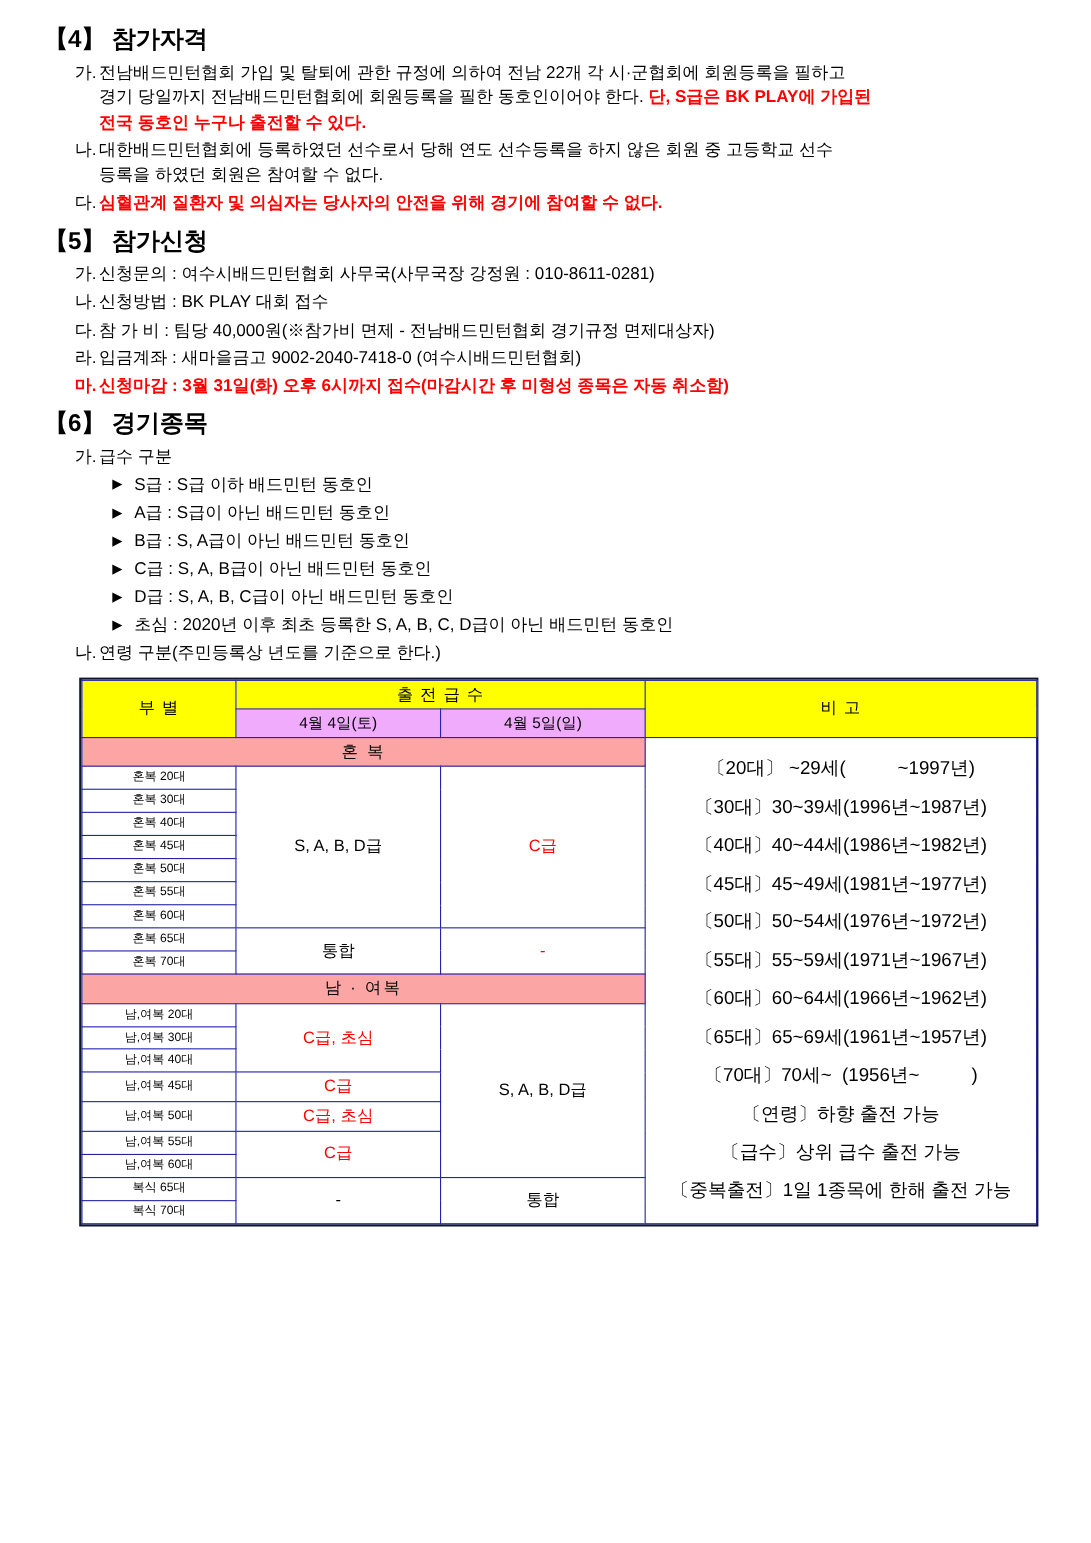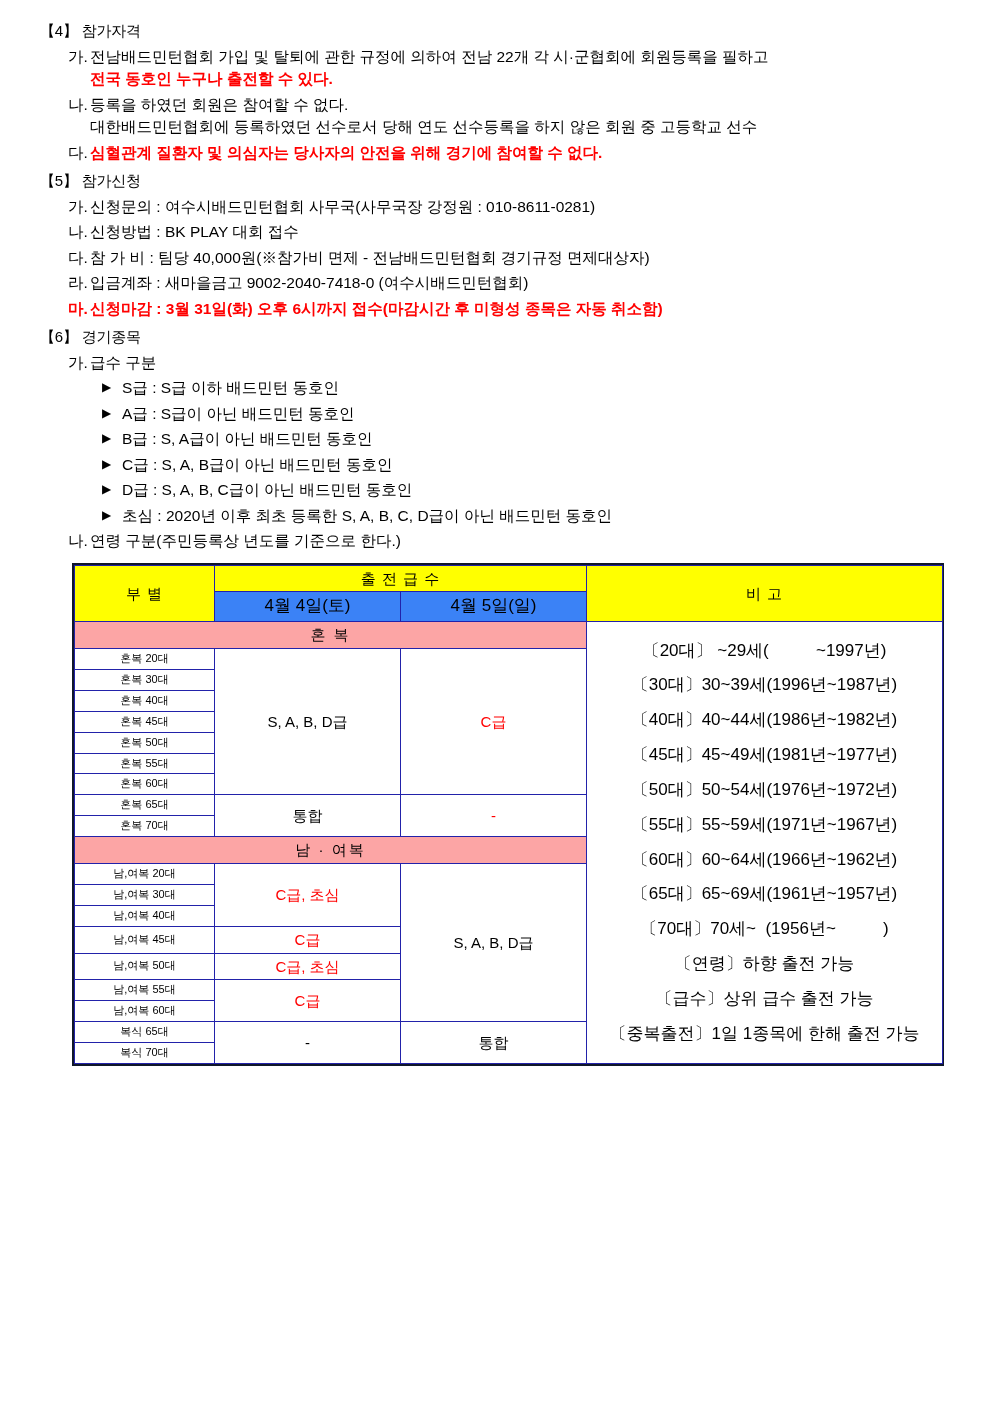--- a/index.html
+++ b/index.html
@@ -16,22 +16,22 @@
     line-height: 1.45;
   }
   .page {
     position: relative;
     width: 992px;
     min-height: 1403px;
     padding: 14px 40px 10px 40px;
     box-sizing: border-box;
   }
   .sec-title {
-    font-weight: normal;
-    font-size: 15px;
+    font-weight: bold;
+    font-size: 22px;
     margin: 6px 0 4px 0;
     letter-spacing: -0.2px;
   }
   .lvl1 {
     display: flex;
     margin: 3px 0 3px 0;
     padding-left: 28px;
   }
   .lvl1 .marker {
     flex: 0 0 auto;
@@ -87,23 +87,23 @@
   .outer-border table.entry {
     margin: 0;
     width: 100%;
   }
   .hd-yellow {
     background: #ffff00;
     font-weight: bold;
     letter-spacing: 1px;
   }
   .hd-sub {
-    background: #3b82f6;
-    font-weight: bold;
-    font-size: 17px;
+    background: #f0abfc;
+    font-weight: bold;
+    font-size: 14px;
   }
   .band {
     background: #fca5a5;
     font-weight: normal;
     letter-spacing: 2px;
   }
   td.rowlabel {
     text-align: center;
     font-size: 11px;
     padding: 1px 2px;
@@ -124,29 +124,30 @@
 <body>
 
 <div class="page">
 
   <div class="sec-title">【4】 참가자격</div>
 
   <div class="lvl1">
     <span class="marker">가.</span>
     <span class="body">
       <span class="ind">전남배드민턴협회 가입 및 탈퇴에 관한 규정에 의하여 전남 22개 각 시·군협회에 회원등록을 필하고</span>
+      <span class="ind"><span>경기 당일까지 전남배드민턴협회에 회원등록을 필한 동호인이어야 한다. </span><span class="red">단, S급은 BK PLAY에 가입된</span></span>
       <span class="ind red">전국 동호인 누구나 출전할 수 있다.</span>
     </span>
   </div>
 
   <div class="lvl1">
     <span class="marker">나.</span>
     <span class="body">
+      <span class="ind">대한배드민턴협회에 등록하였던 선수로서 당해 연도 선수등록을 하지 않은 회원 중 고등학교 선수</span>
       <span class="ind">등록을 하였던 회원은 참여할 수 없다.</span>
-      <span class="ind">대한배드민턴협회에 등록하였던 선수로서 당해 연도 선수등록을 하지 않은 회원 중 고등학교 선수</span>
     </span>
   </div>
 
   <div class="lvl1">
     <span class="marker">다.</span>
     <span class="body">
       <span class="ind red-u">심혈관계 질환자 및 의심자는 당사자의 안전을 위해 경기에 참여할 수 없다.</span>
     </span>
   </div>
 

